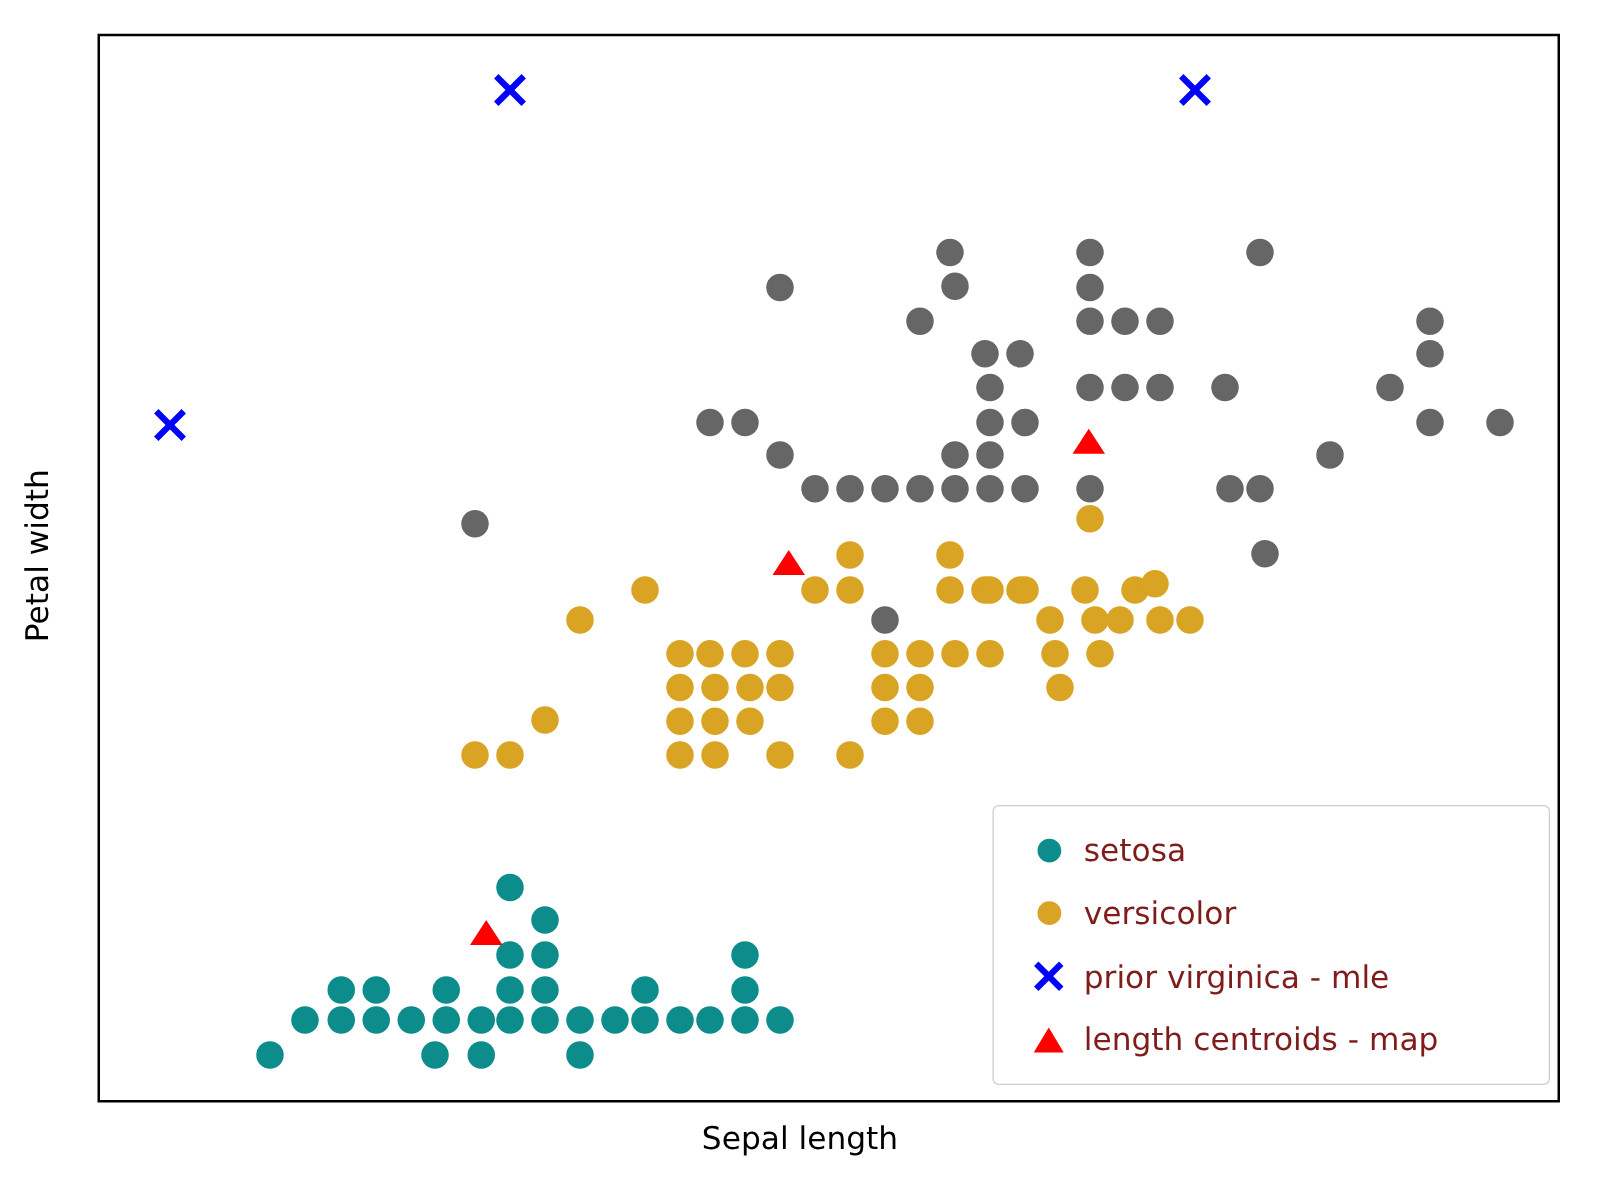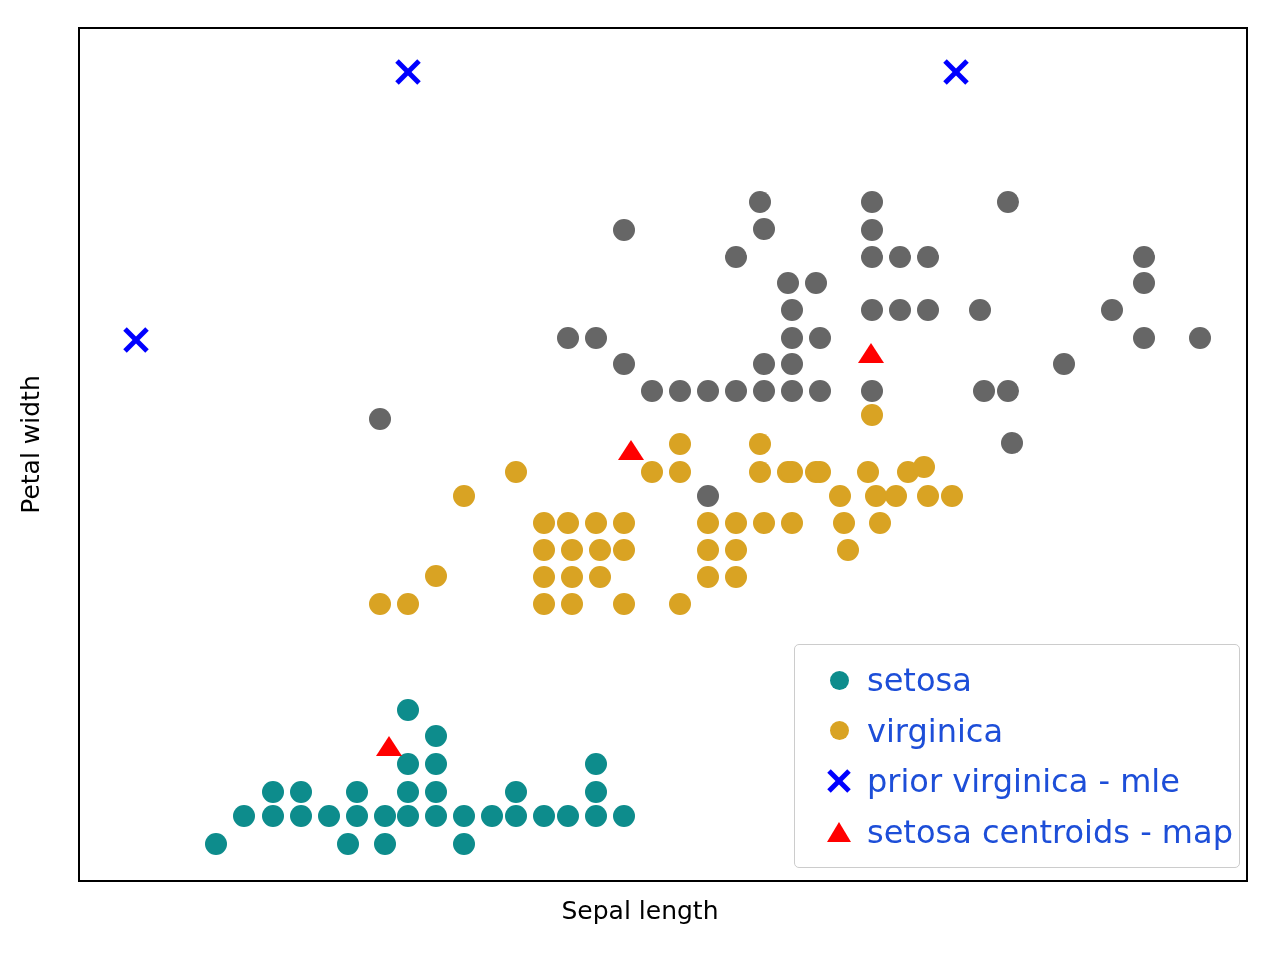--- a/index.html
+++ b/index.html
@@ -58,22 +58,22 @@
     display:flex;
     align-items:center;
     justify-content:center;
     flex:0 0 56px;
   }
   .legend-dot{
     width:19px;height:19px;border-radius:50%;
     display:block;
   }
   .legend-text{
-    font-size:32px;
-    color:#1d4ed8;
+    font-size:25px;
+    color:#7f1d1d;
     white-space:nowrap;
     line-height:1;
   }
 </style>
 </head>
 <body>
 
 <div id="stage">
 
   <div id="plot-frame">
@@ -234,37 +234,37 @@
       <span class="legend-mark">
         <span class="legend-dot" id="lm0" style="background: rgb(13, 140, 140);"></span>
       </span>
       <span class="legend-text">setosa</span>
     </div>
 
     <div class="legend-row">
       <span class="legend-mark">
         <span class="legend-dot" id="lm1" style="background: rgb(217, 163, 35);"></span>
       </span>
-      <span class="legend-text">virginica</span>
+      <span class="legend-text">versicolor</span>
     </div>
 
 
     <div class="legend-row">
       <span class="legend-mark">
         <svg id="lm3" width="30" height="30" viewBox="0 0 30 30">
             <line x1="5" y1="5" x2="25" y2="25" stroke="#0000ff" stroke-width="5"></line>
             <line x1="5" y1="25" x2="25" y2="5" stroke="#0000ff" stroke-width="5"></line>
           </svg>
       </span>
       <span class="legend-text">prior virginica - mle</span>
     </div>
 
     <div class="legend-row">
       <span class="legend-mark">
         <svg id="lm4" width="30" height="28" viewBox="0 0 30 28">
             <polygon points="15,4 27,24 3,24" fill="#ff0000"></polygon>
           </svg>
       </span>
-      <span class="legend-text">setosa centroids - map</span>
+      <span class="legend-text">length centroids - map</span>
     </div>
 
   </div>
 </div>
 
 </body></html>

